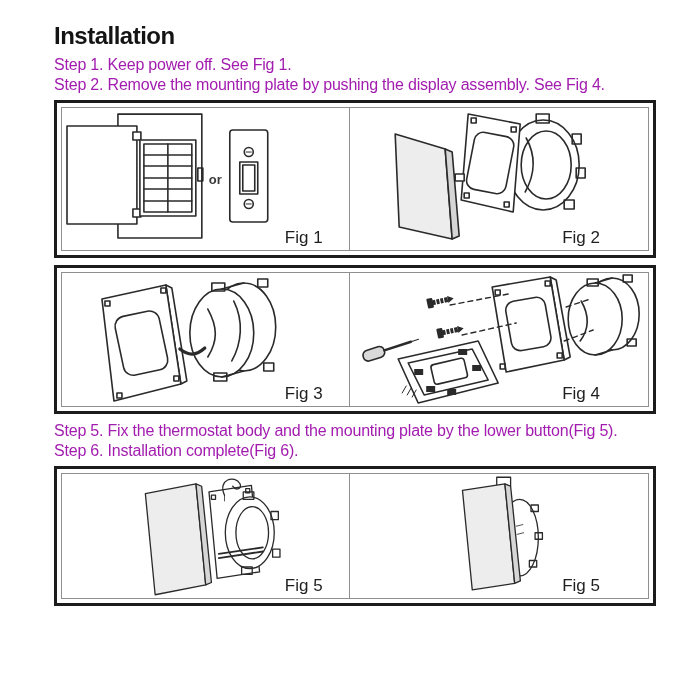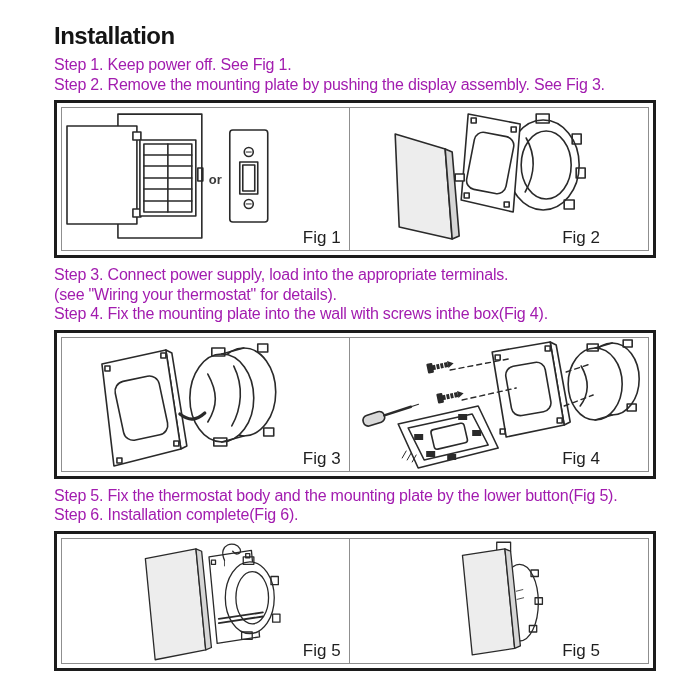--- a/index.html
+++ b/index.html
@@ -23,21 +23,21 @@
   }
   .figbox-inner{border:1px solid #8f8f8f;display:flex;}
   .cell{position:relative;width:49%;}
   .cell.right{width:51%;border-left:1px solid #8f8f8f;}
   .h1 .cell{height:142px;text-align:right;}
   .h2 .cell{height:133px;}
   .h3 .cell{height:124px;}
   .figlabel{
     position:absolute;bottom:2px;font-size:17px;color:#1f1f1f;
   }
-  .cell.left .figlabel{right:8px;}
+  .cell.left .figlabel{right:26px;}
   .cell.right .figlabel{right:48px;}
   svg.art{display:block;width:100%;height:100%;}
   .art *{stroke:#2a2a2a;stroke-width:1.6;fill:none;stroke-linejoin:round;stroke-linecap:round;}
   .art .fw{fill:#ffffff;}
   .art .fg{fill:#ededed;}
   .art .fs{fill:#d6d6d6;}
   .art .fk{fill:#2a2a2a;stroke:none;}
   .art .fh{fill:#d9d9d9;}
   .art .thin{stroke-width:1;}
   .art .thick{stroke-width:3.2;}
@@ -49,21 +49,21 @@
 </style>
 </head>
 <body>
 
 <div class="page">
 
   <h1 class="title">Installation</h1>
 
   <div>
     <div class="step">Step 1. Keep power off. See Fig 1.</div>
-    <div class="step">Step 2. Remove the mounting plate by pushing the display assembly. See Fig 3.</div>
+    <div class="step">Step 2. Remove the mounting plate by pushing the display assembly. See Fig 4.</div>
   </div>
 
   <div class="figbox h1">
     <div class="figbox-inner">
       <div class="cell left">
         <svg class="art" viewBox="0 0 287 142" preserveAspectRatio="xMidYMid meet">
           <g>
             <rect x="56" y="6" width="84" height="124" class="fw"></rect>
             <rect x="5" y="18" width="70" height="98" class="fw"></rect>
             <rect x="71" y="24" width="8" height="8" class="fw"></rect>
@@ -119,25 +119,20 @@
           <g>
             <polygon points="45,26 95,41 102,131 49,119" class="fg"></polygon>
             <polygon points="95,41 102,44 109,128 102,131" class="fs"></polygon>
           </g>
         </svg>
         <span class="figlabel">Fig 2</span>
       </div>
     </div>
   </div>
 
-  <div>
-    <div class="step">Step 3. Connect power supply, load into the appropriate terminals.</div>
-    <div class="step">(see "Wiring your thermostat" for details).</div>
-    <div class="step">Step 4. Fix the mounting plate into the wall with screws inthe box(Fig 4).</div>
-  </div>
 
   <div class="figbox h2">
     <div class="figbox-inner">
       <div class="cell left">
         <svg class="art" viewBox="0 0 287 133" preserveAspectRatio="xMidYMid meet">
           <g>
             <ellipse cx="182" cy="54" rx="32" ry="44" class="fw"></ellipse>
             <ellipse cx="160" cy="60" rx="32" ry="44" class="fw"></ellipse>
             <line x1="160" y1="16" x2="182" y2="10"></line>
             <line x1="160" y1="104" x2="182" y2="98"></line>

